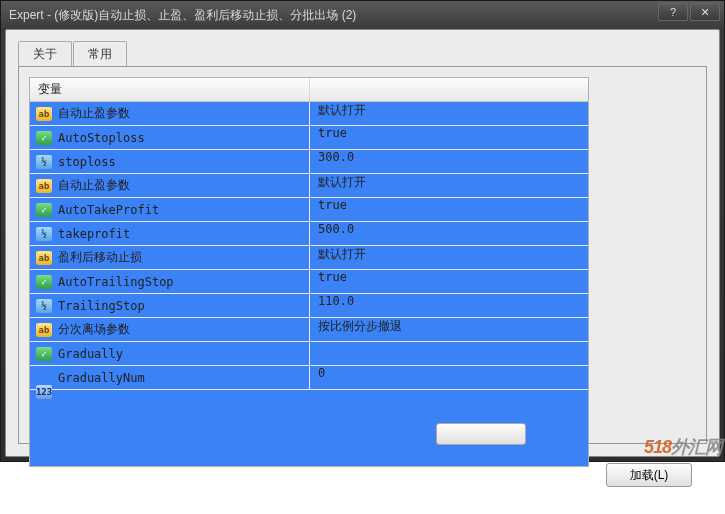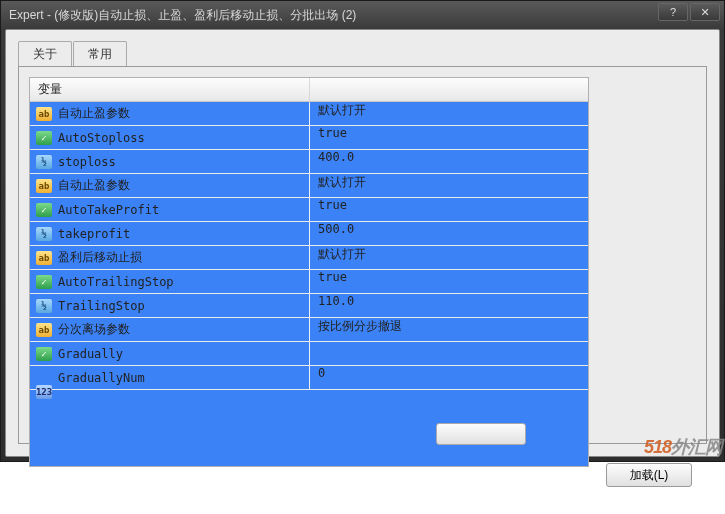--- a/index.html
+++ b/index.html
@@ -221,21 +221,21 @@
                 <div class="type-icon type-bool">✓</div>
                 <span>AutoStoploss</span>
               </div>
               <div class="cell-val">true</div>
             </div>
             <div class="grid-row">
               <div class="cell-var">
                 <div class="type-icon type-number">½</div>
                 <span>stoploss</span>
               </div>
-              <div class="cell-val">400.0</div>
+              <div class="cell-val">300.0</div>
             </div>
             <div class="grid-row">
               <div class="cell-var">
                 <div class="type-icon type-string">ab</div>
                 <span>自动止盈参数</span>
               </div>
               <div class="cell-val">默认打开</div>
             </div>
             <div class="grid-row">
               <div class="cell-var">

